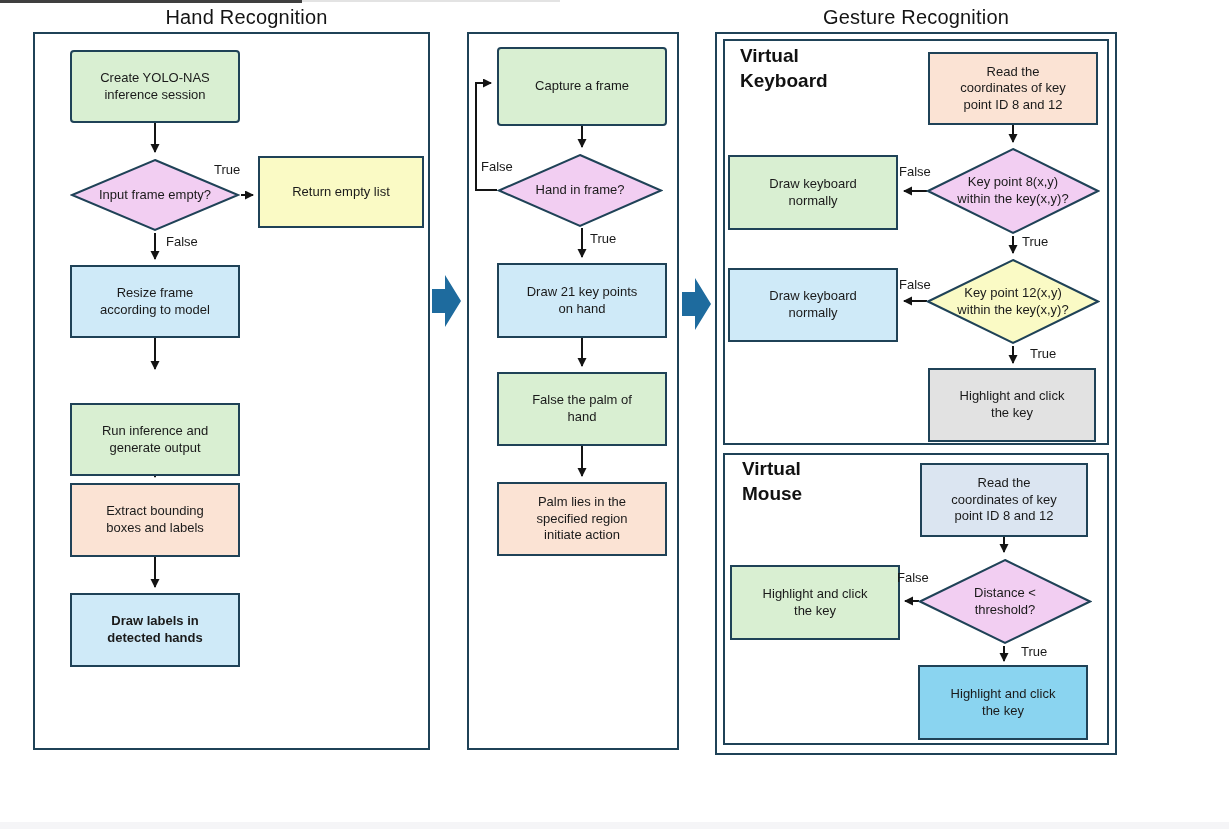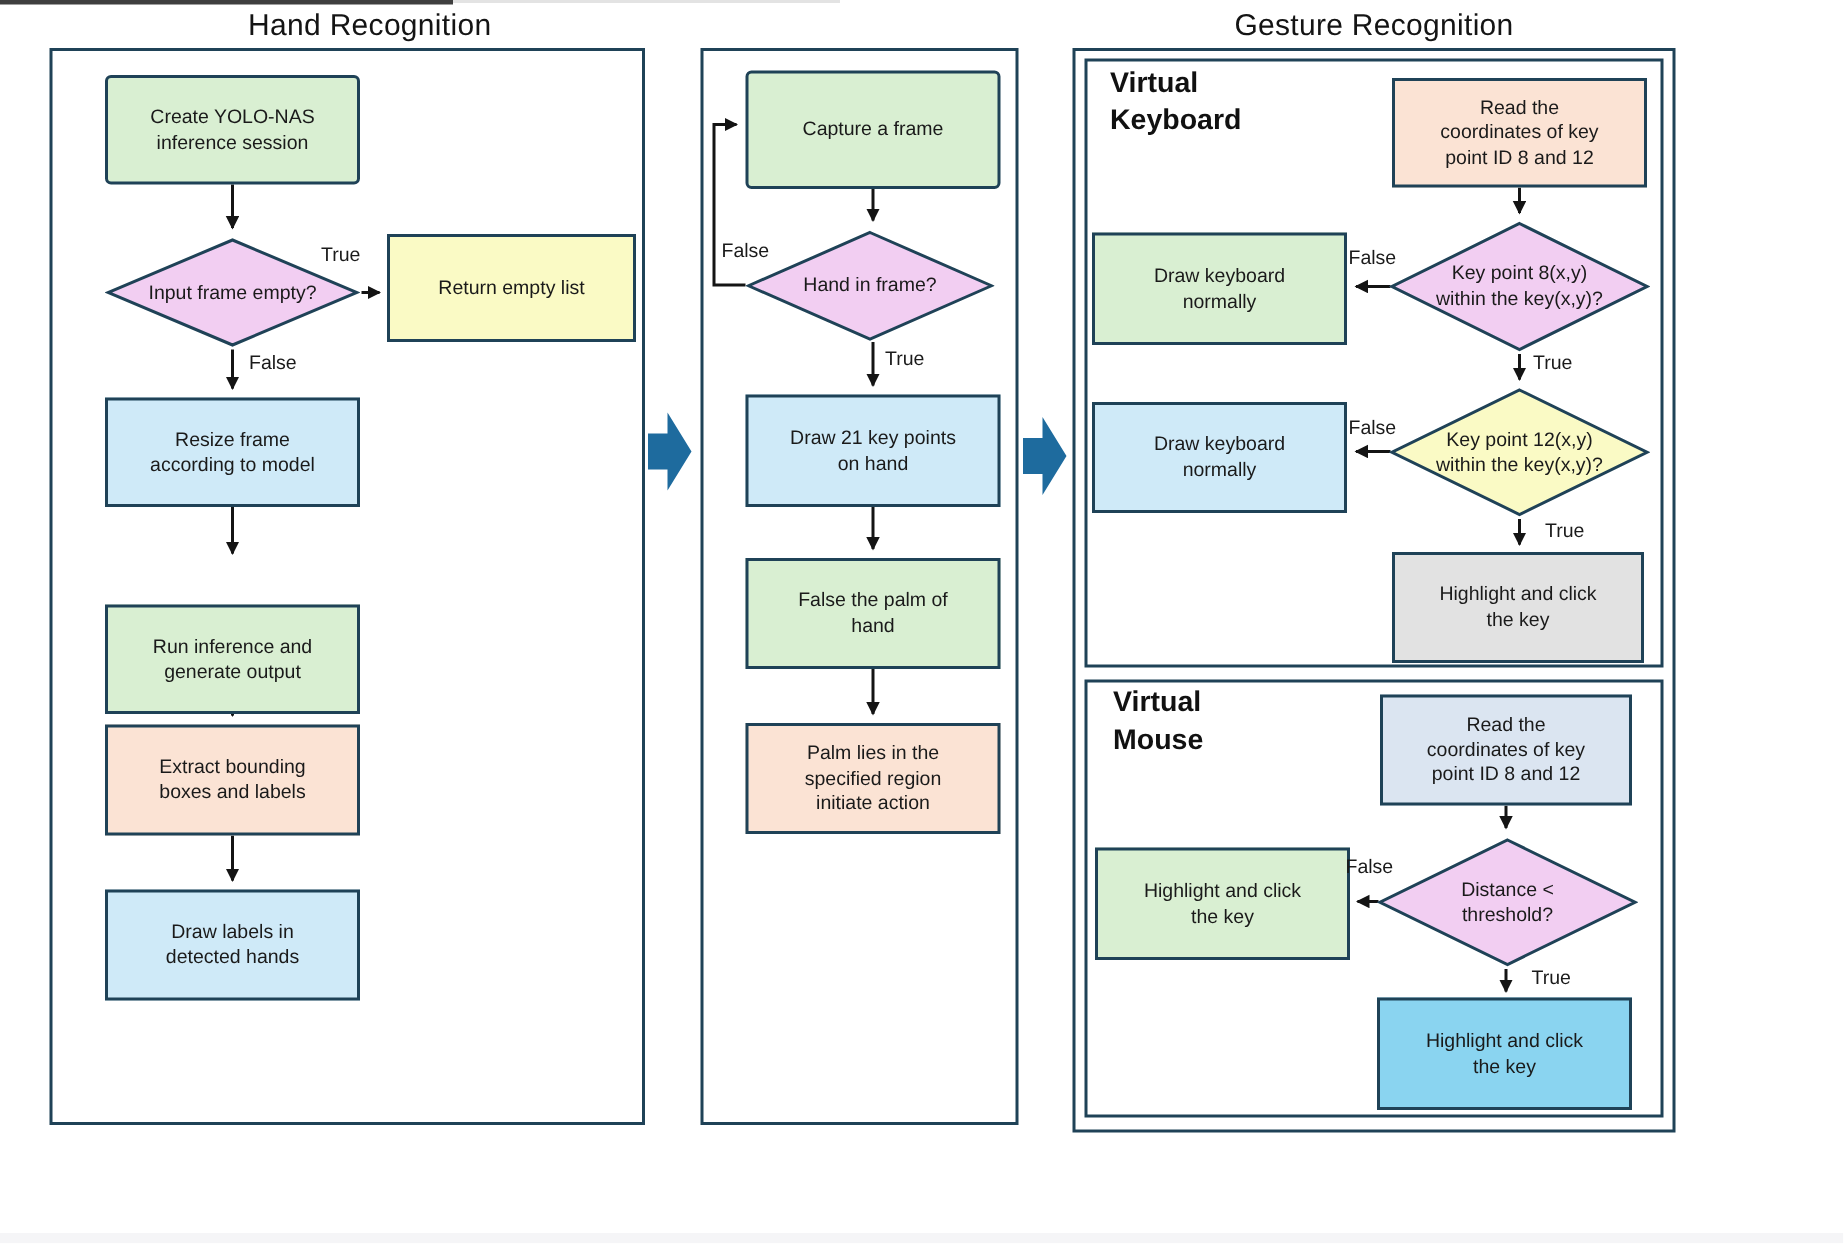--- a/index.html
+++ b/index.html
@@ -106,21 +106,21 @@
 according to model</span>
     </div>
   <div class="node fill-green" style="left:70px;top:375px;width:170px;height:73px;margin-top:28px;">
       <span>Run inference and
 generate output</span>
     </div>
   <div class="node fill-peach" style="left:70px;top:483px;width:170px;height:74px;">
       <span>Extract bounding
 boxes and labels</span>
     </div>
-  <div class="node fill-blue" style="left:70px;top:593px;width:170px;height:74px;">
+  <div class="node fill-blue" style="left:70px;top:593px;width:170px;height:74px;font-weight:bold;">
       <span>Draw labels in
 detected hands</span>
     </div>
 
   <div class="elabel" style="left:214px;top:162px;">True</div>
   <div class="elabel" style="left:166px;top:234px;">False</div>
 
   <div class="node fill-green round" style="left:497px;top:47px;width:170px;height:79px;">
       <span>Capture a frame</span>
     </div>

